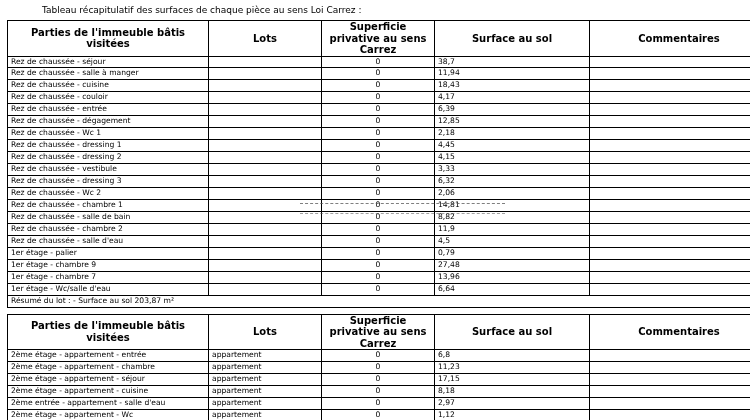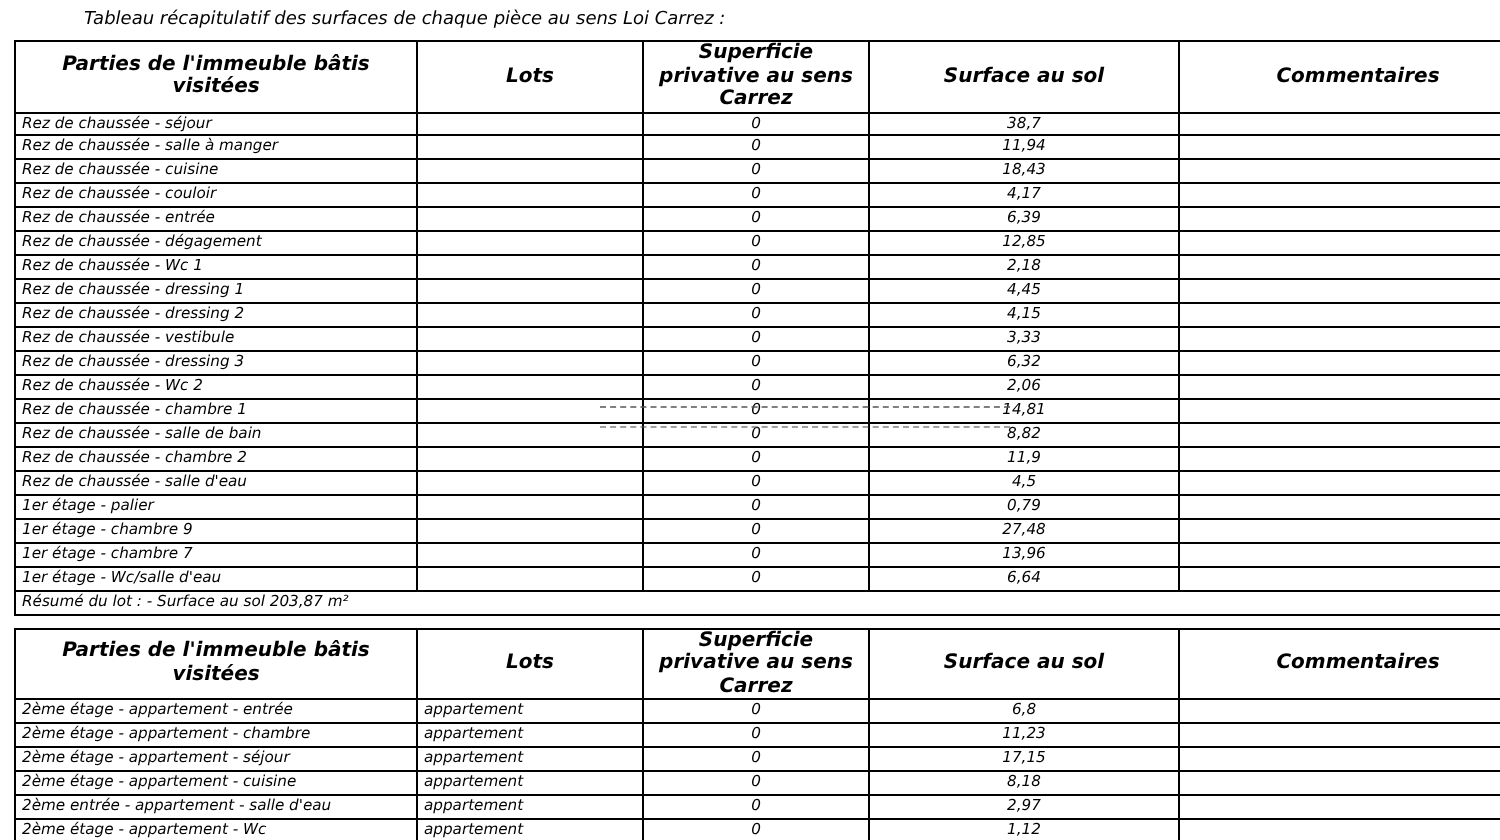--- a/index.html
+++ b/index.html
@@ -14,21 +14,20 @@
     font-size: 8px;
     color: #000000;
     overflow: hidden;
   }
   .page {
     position: relative;
     width: 750px;
     height: 420px;
     box-sizing: border-box;
     padding: 0;
-    font-style: italic;
   }
   .doc-title {
     font-size: 9px;
     font-weight: normal;
     color: #000;
     padding: 5px 0 5px 42px;
   }
   table.surfaces {
     border-collapse: collapse;
     table-layout: fixed;
@@ -45,21 +44,21 @@
   table.surfaces th {
     font-weight: bold;
     text-align: center;
     font-size: 10px;
     line-height: 1.15;
     padding: 0 2px;
   }
   .c-desig { width: 196px; text-align: left; }
   .c-lots  { width: 108px; text-align: left; }
   .c-priv  { width: 108px; text-align: center; }
-  .c-sol   { width: 150px; text-align: center; }
+  .c-sol   { width: 150px; text-align: left; }
   .c-comm  { width: 174px; text-align: left; }
   .resume-row td {
     text-align: left;
     font-size: 7.6px;
   }
   .gap {
     height: 6px;
   }
   .dashed-overlay {
     position: absolute;

